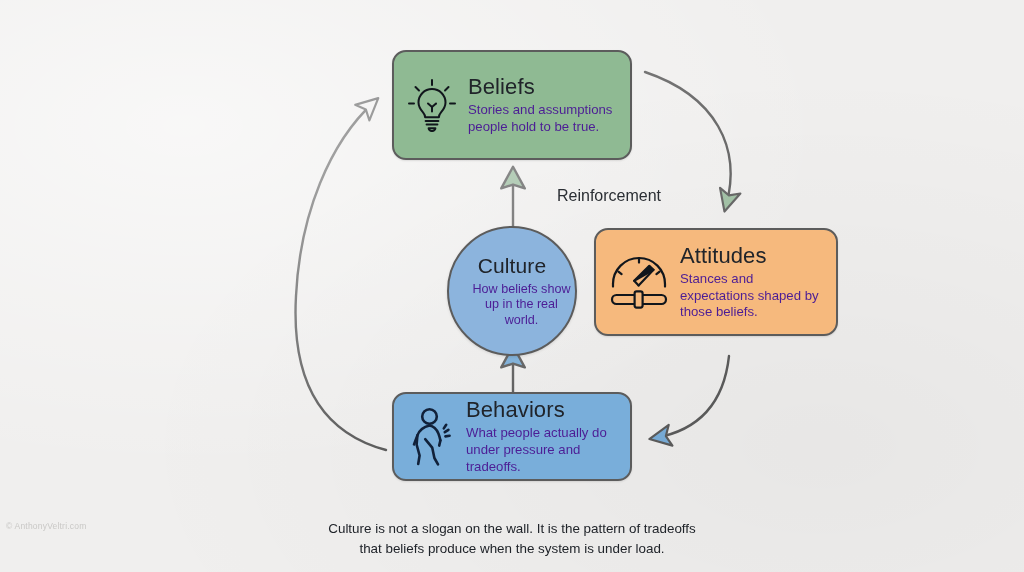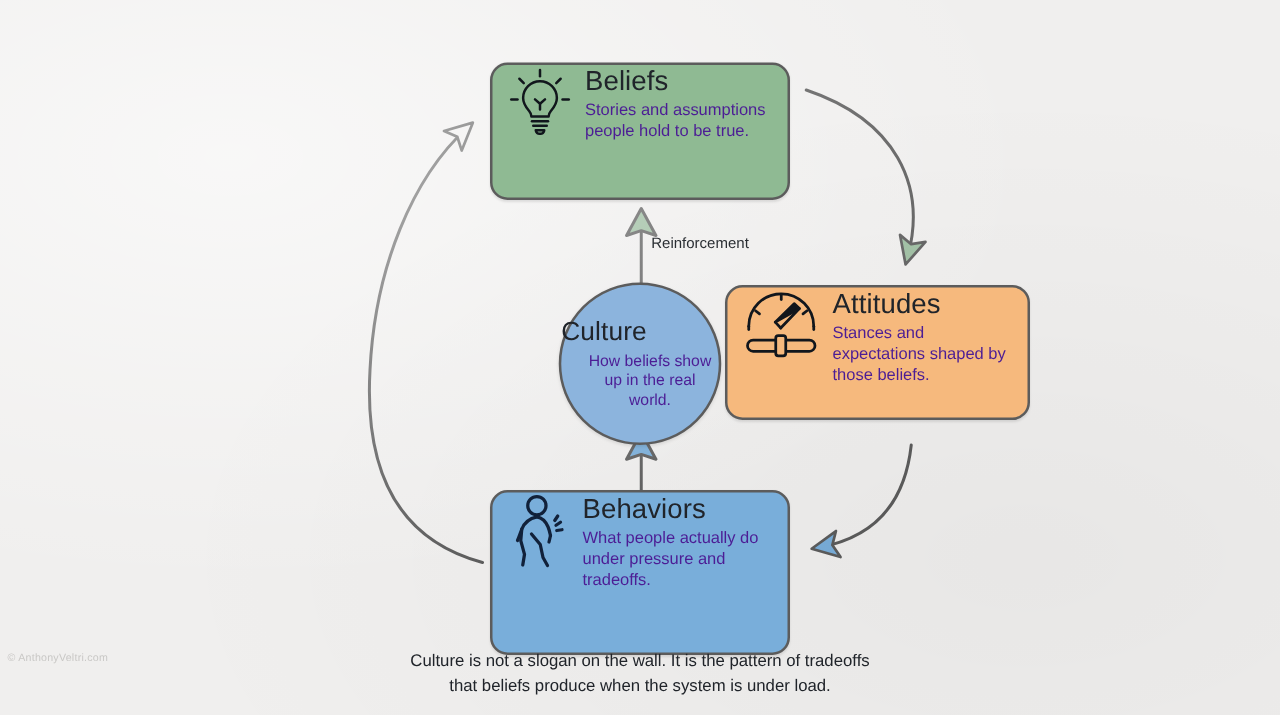--- a/index.html
+++ b/index.html
@@ -28,21 +28,21 @@
   svg.layer {
     position: absolute;
     left: 0; top: 0;
     width: 1024px; height: 572px;
   }
 
   .node {
     position: absolute;
     border: 2.2px solid #5c5c5c;
     display: flex;
-    align-items: flex-start;
+    align-items: center;
     z-index: 5;
   }
   .node-round {
     border-radius: 14px;
     padding: 0 14px 0 12px;
     gap: 10px;
     box-shadow: 0 1px 2px rgba(0,0,0,0.10);
   }
   .node-icon { flex: 0 0 auto; display: block; }
   .node-text { display: flex; flex-direction: column; }
@@ -54,22 +54,22 @@
   }
   .node-desc {
     font-size: 13.2px;
     color: #4c1d95;
     line-height: 1.28;
     margin-top: 3px;
     max-width: 168px;
   }
 
   #node-beliefs   { left: 392px; top: 50px;  width: 240px; height: 110px; background: #8fba93; }
-  #node-attitudes { left: 580px; top: 228px; width: 244px; height: 108px; background: #f6b97d; }
-  #node-behaviors { left: 392px; top: 392px; width: 240px; height: 132px; background: #79aeda; }
+  #node-attitudes { left: 594px; top: 228px; width: 244px; height: 108px; background: #f6b97d; }
+  #node-behaviors { left: 392px; top: 392px; width: 240px; height: 89px; background: #79aeda; }
 
   #node-culture {
     left: 447px; top: 226px;
     width: 130px; height: 130px;
     background: #8cb4dd;
     border-radius: 50%;
     flex-direction: column;
     justify-content: center;
     text-align: center;
     box-shadow: 0 1px 3px rgba(0,0,0,0.12);
@@ -78,24 +78,25 @@
   #node-culture .node-desc {
     font-size: 12.6px;
     max-width: 104px;
     margin-top: 4px;
     line-height: 1.24;
     margin-left: 19px;
   }
 
   .edge-label {
     position: absolute;
-    font-size: 12px;
+    font-size: 16px;
     color: #2a2e33;
     z-index: 6;
     white-space: nowrap;
+    margin-left: 36px;
   }
   #label-reinforcement { left: 521px; top: 187px; }
 
   #caption {
     position: absolute;
     left: 0; right: 0;
     top: 519px;
     text-align: center;
     font-size: 13.4px;
     line-height: 1.48;

